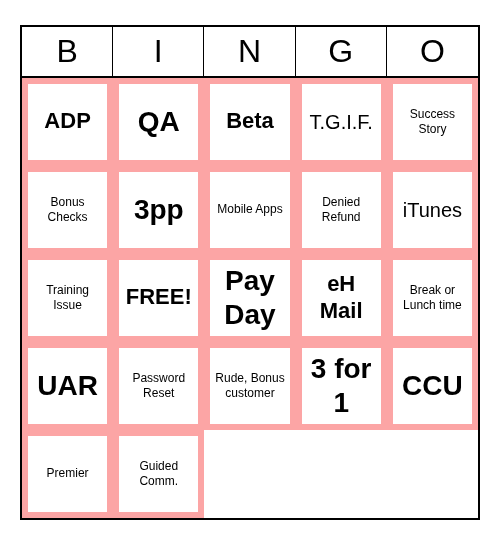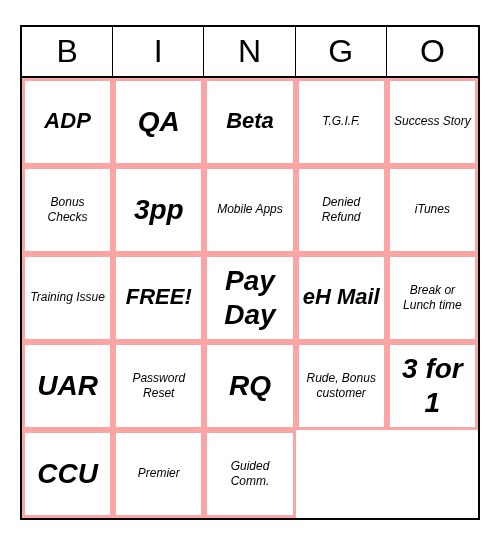--- a/index.html
+++ b/index.html
@@ -42,44 +42,43 @@
       border-right: none;
     }
 
     .bingo-grid {
       display: grid;
       grid-template-columns: repeat(5, 1fr);
       grid-template-rows: repeat(5, 88px);
     }
 
     .bingo-cell {
-      border: 3px solid #fca5a5;
+      border: 6px solid #fca5a5;
       display: flex;
       align-items: center;
       justify-content: center;
       text-align: center;
       padding: 4px;
       font-size: 14px;
       line-height: 1.2;
       border-collapse: collapse;
-      font-style: italic;
     }
 
     .bingo-cell.large-text {
       font-size: 22px;
       font-weight: bold;
     }
 
     .bingo-cell.xlarge-text {
       font-size: 28px;
       font-weight: bold;
     }
 
     .bingo-cell.medium-text {
-      font-size: 12px;
+      font-size: 20px;
       text-align: center;
     }
 
     .bingo-cell.small-text {
       font-size: 12px;
       text-align: center;
     }
   </style>
 </head>
 <body>
@@ -103,20 +102,19 @@
       <div class="bingo-cell small-text">Mobile Apps</div>
       <div class="bingo-cell small-text">Denied Refund</div>
       <div class="bingo-cell medium-text">iTunes</div>
       <div class="bingo-cell small-text">Training Issue</div>
       <div class="bingo-cell large-text">FREE!</div>
       <div class="bingo-cell xlarge-text">Pay Day</div>
       <div class="bingo-cell large-text">eH Mail</div>
       <div class="bingo-cell small-text">Break or Lunch time</div>
       <div class="bingo-cell xlarge-text">UAR</div>
       <div class="bingo-cell small-text">Password Reset</div>
-      <div class="bingo-cell xlarge-text">RQ</div>
       <div class="bingo-cell small-text">Rude, Bonus customer</div>
       <div class="bingo-cell xlarge-text">3 for 1</div>
       <div class="bingo-cell xlarge-text">CCU</div>
       <div class="bingo-cell small-text">Premier</div>
       <div class="bingo-cell small-text">Guided Comm.</div>
     </div>
 </div>
 
 </body></html>

